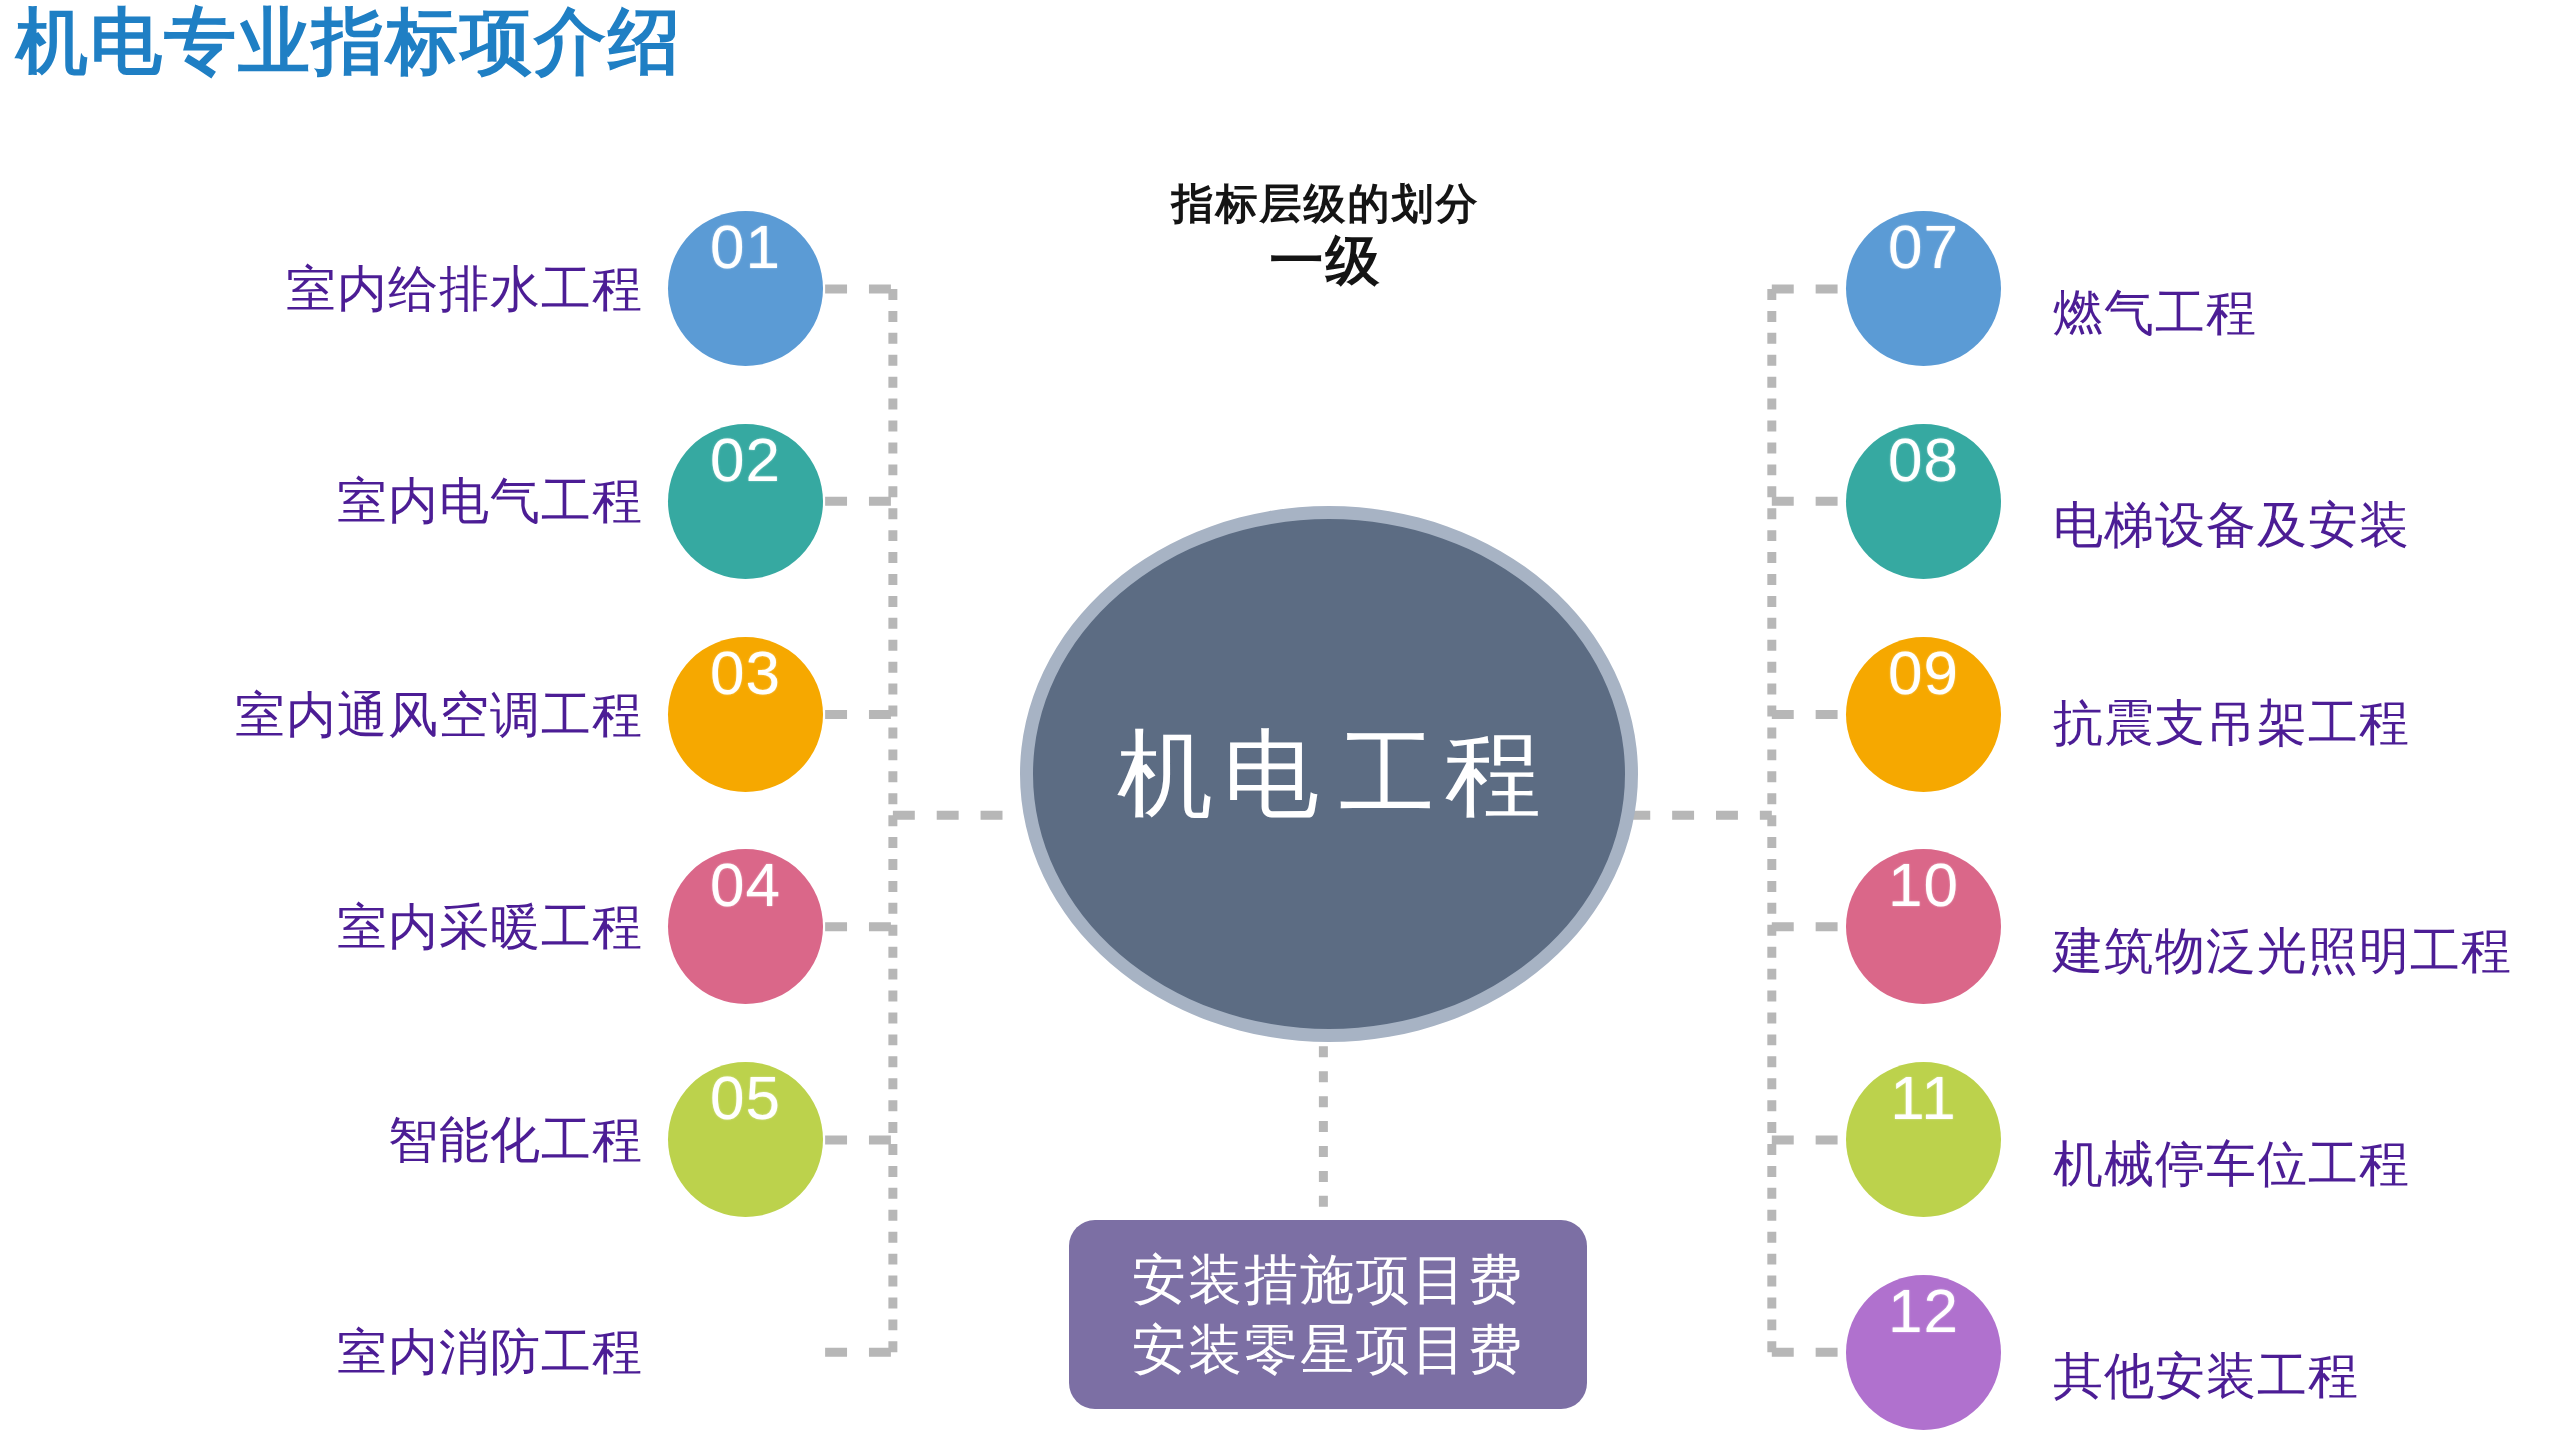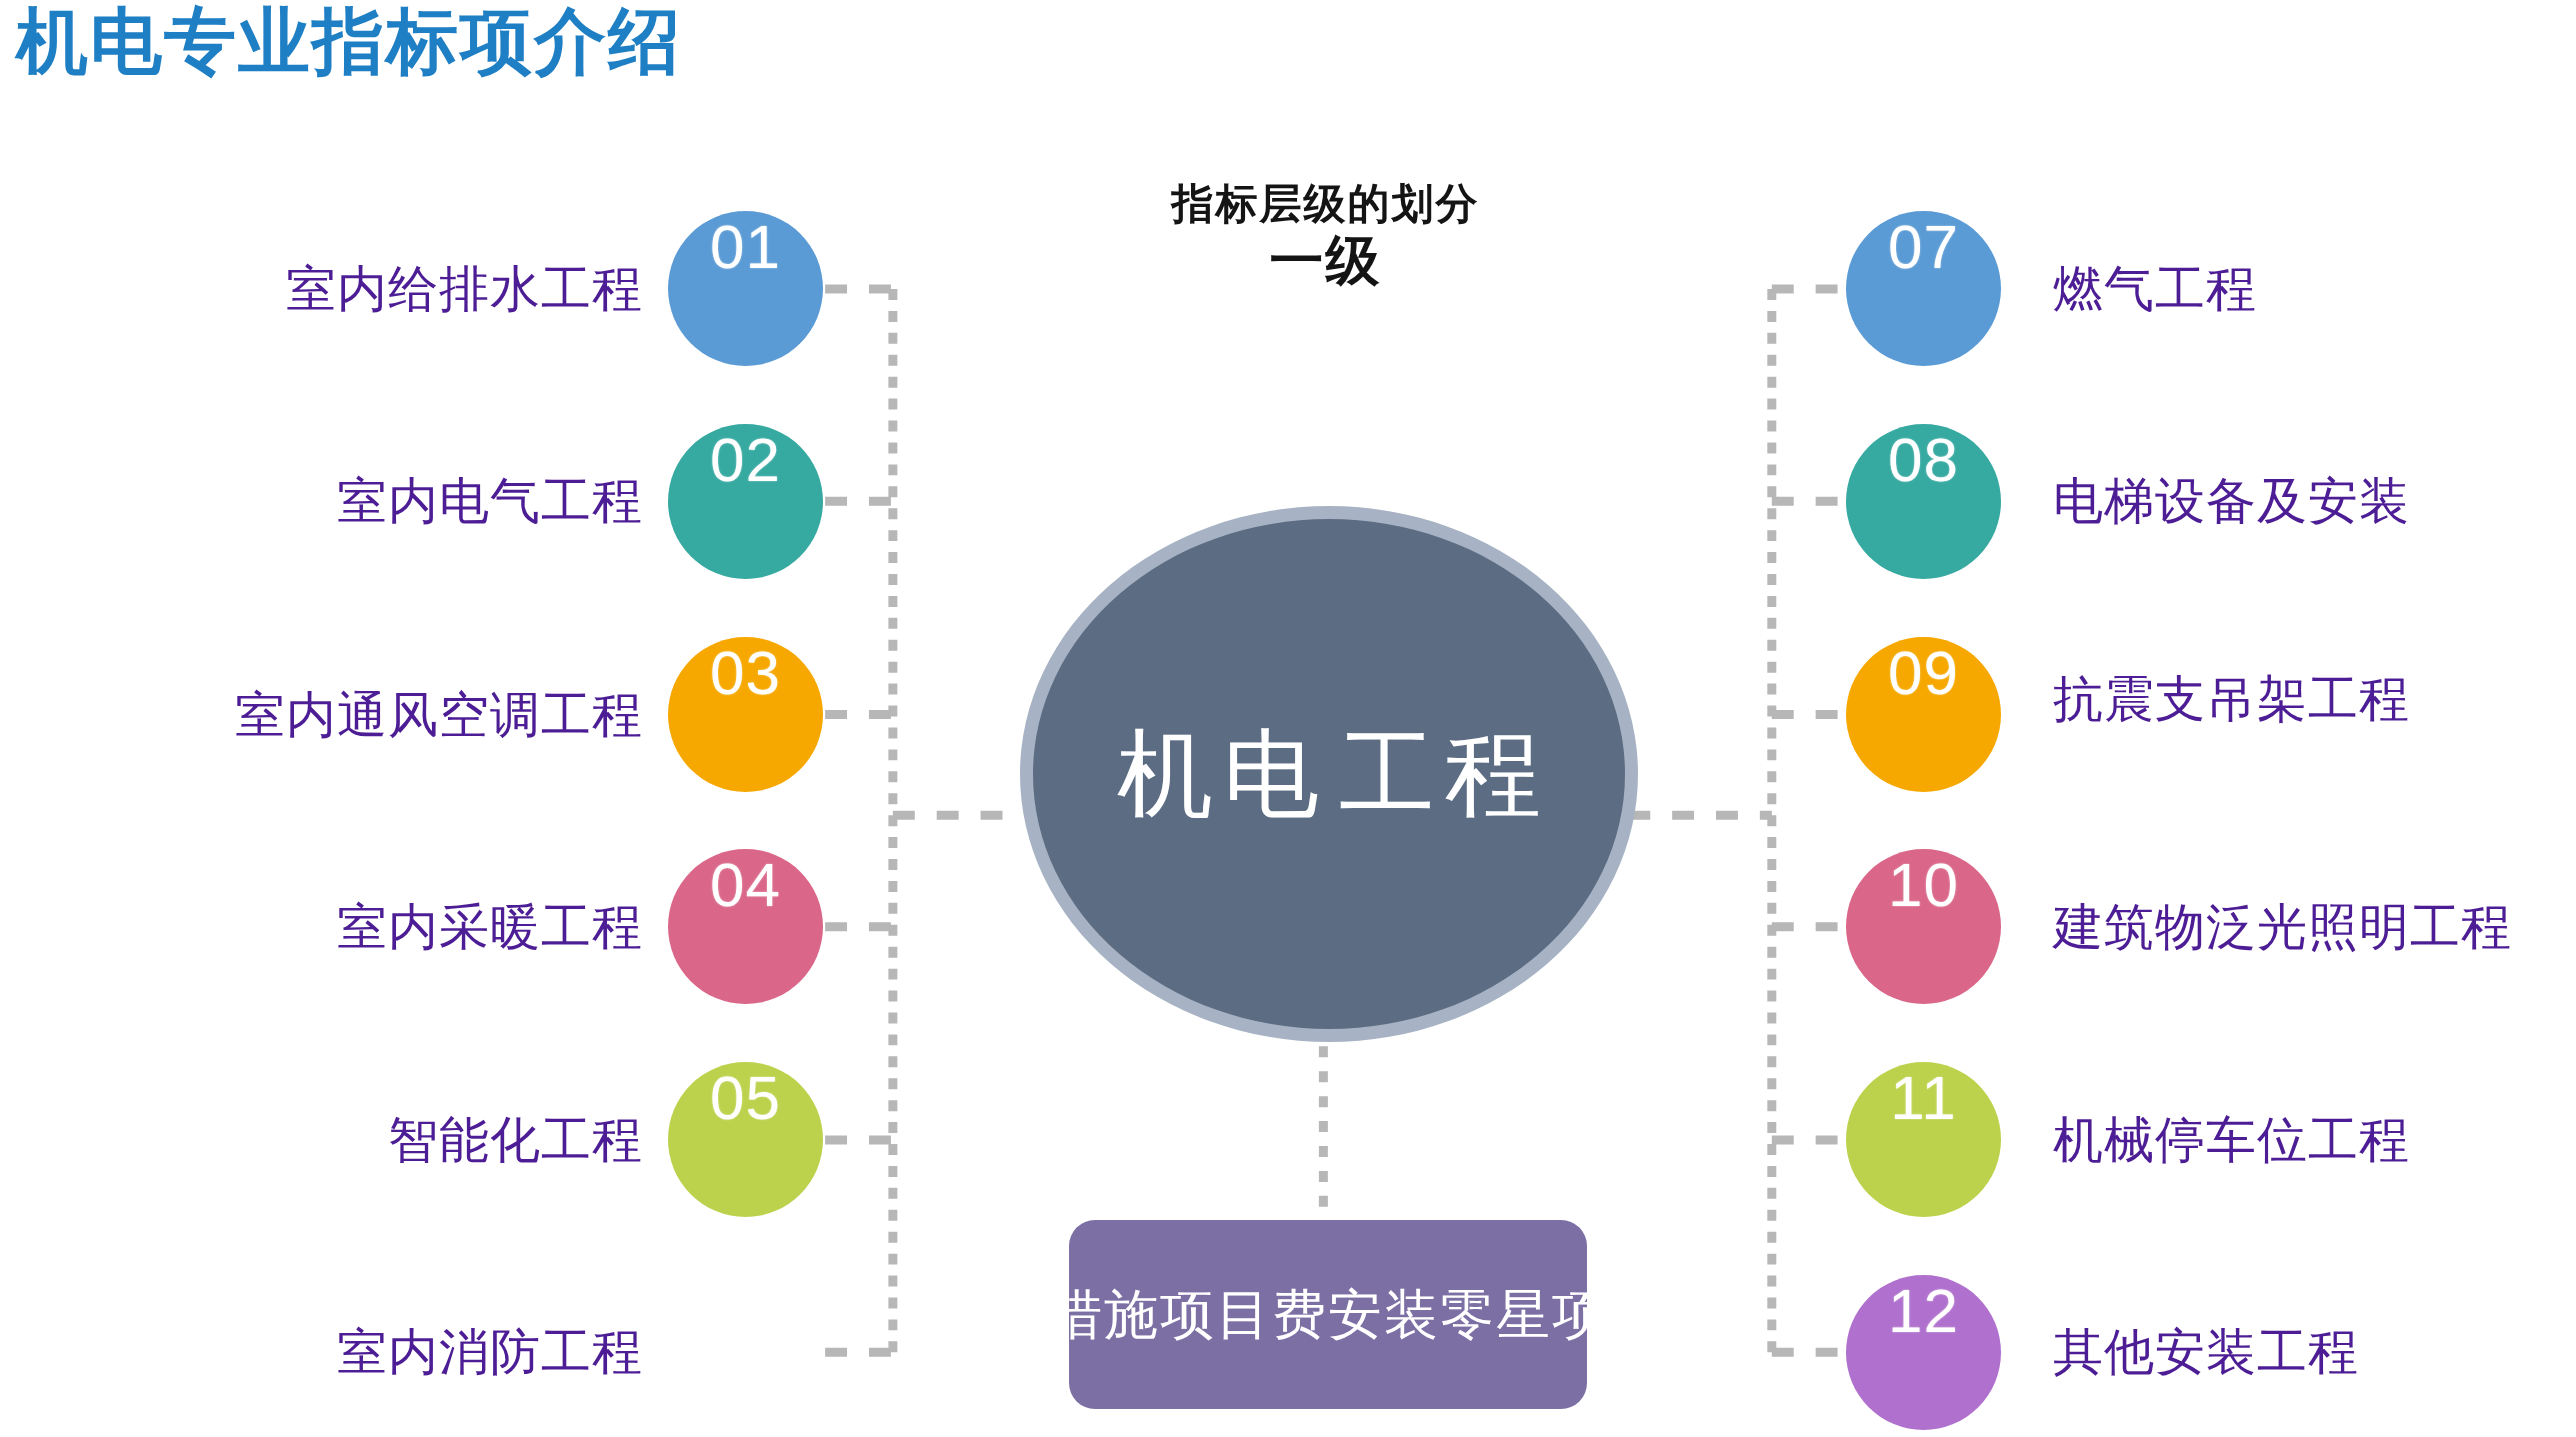--- a/index.html
+++ b/index.html
@@ -54,42 +54,42 @@
     white-space:nowrap;
   }
 
   
   #note-box{
     position:absolute;
     left:1069px;top:1220px;
     width:518px;height:189px;
     background:#7C6FA4;
     border-radius:26px;
-    display:flex;flex-direction:row;
+    display:flex;flex-direction:column;
     align-items:center;justify-content:center;
   }
   #note-box .note-line{
     color:#ffffff;font-size:54px;line-height:1.28;
     letter-spacing:2px;white-space:nowrap;
   }
 
   
   .node{position:absolute;width:155px;height:155px;border-radius:50%;
         display:flex;align-items:flex-start;justify-content:center;}
   .node .num{
     color:#ffffff;font-size:62px;font-weight:400;letter-spacing:1px;
     text-shadow:0 0 2px rgba(255,255,255,.55);
   }
   .node-label{
     position:absolute;font-size:50px;color:#4c1d95;
     white-space:nowrap;line-height:1;
     letter-spacing:1px;
   }
   .node-label.left{text-align:right;}
-  .node-label.right{text-align:center;}
+  .node-label.right{text-align:center;margin-top:24px;}
 </style>
 </head>
 <body>
 
 <div class="stage">
 
   <div id="page-title" style="color: rgb(31, 127, 196);">机电专业指标项介绍</div>
 
   <div id="center-heading">
     <span class="l1">指标层级的划分</span>

